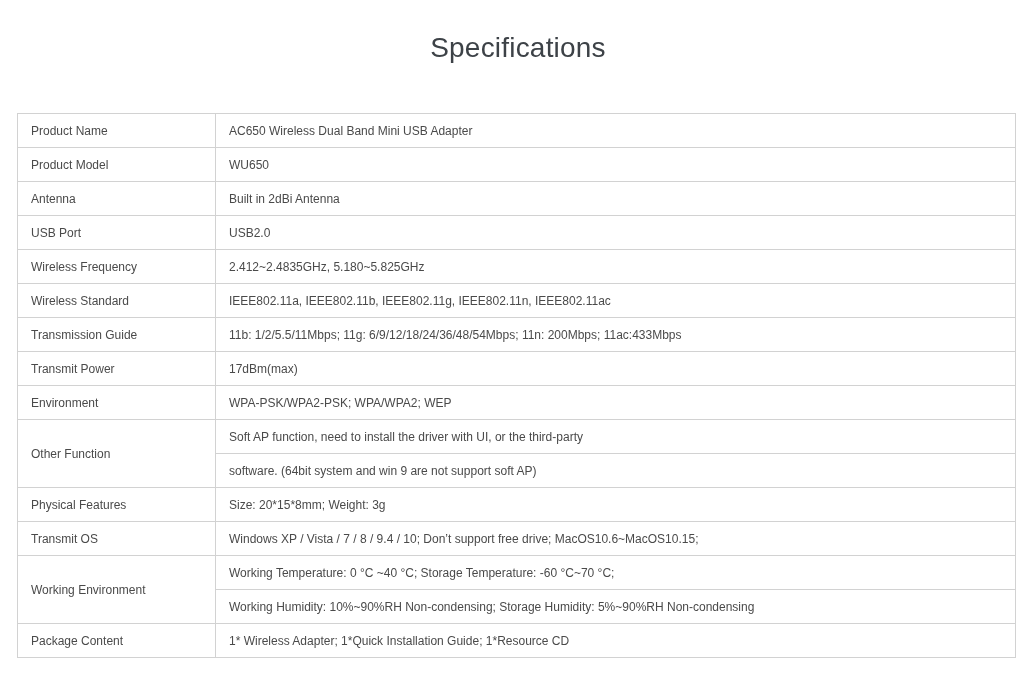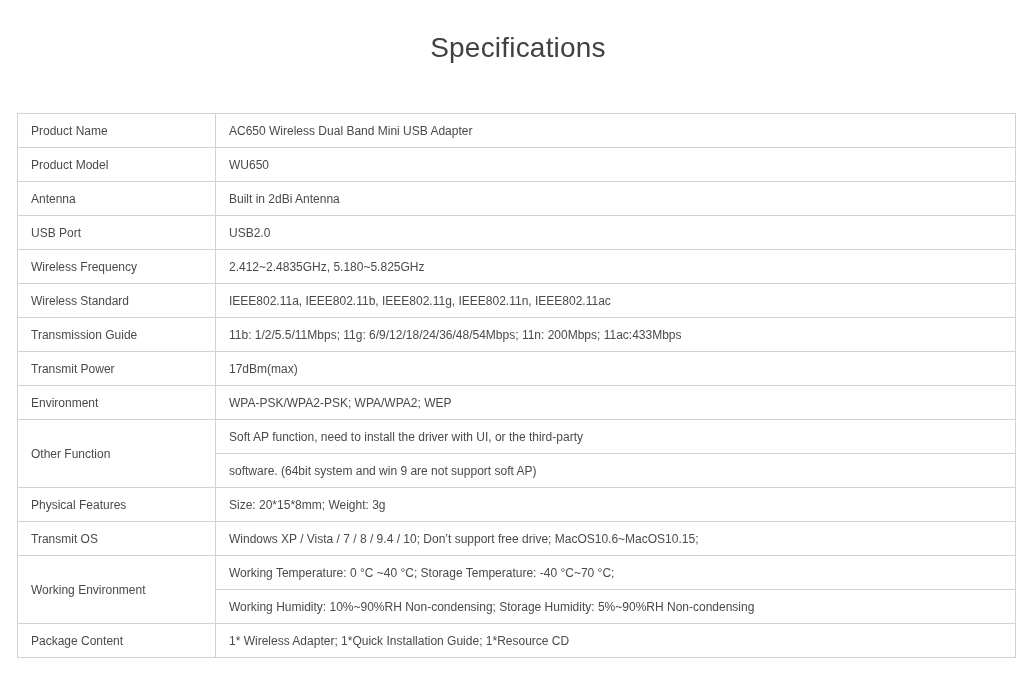--- a/index.html
+++ b/index.html
@@ -101,21 +101,21 @@
       <tr>
         <td class="label-cell">Physical Features</td>
         <td class="value-cell">Size: 20*15*8mm; Weight: 3g</td>
       </tr>
       <tr>
         <td class="label-cell">Transmit OS</td>
         <td class="value-cell">Windows XP / Vista / 7 / 8 / 9.4 / 10; Don’t support free drive; MacOS10.6~MacOS10.15;</td>
       </tr>
       <tr>
         <td class="label-cell" rowspan="2">Working Environment</td>
-        <td class="value-cell">Working Temperature: 0 °C ~40 °C; Storage Temperature: -40 °C~70 °C;</td>
+        <td class="value-cell">Working Temperature: 0 °C ~40 °C; Storage Temperature: -60 °C~70 °C;</td>
       </tr>
       <tr>
         <td class="value-cell">Working Humidity: 10%~90%RH Non-condensing; Storage Humidity: 5%~90%RH Non-condensing</td>
       </tr>
       <tr>
         <td class="label-cell">Package Content</td>
         <td class="value-cell">1* Wireless Adapter; 1*Quick Installation Guide; 1*Resource CD</td>
       </tr>
     </tbody>
   </table>

